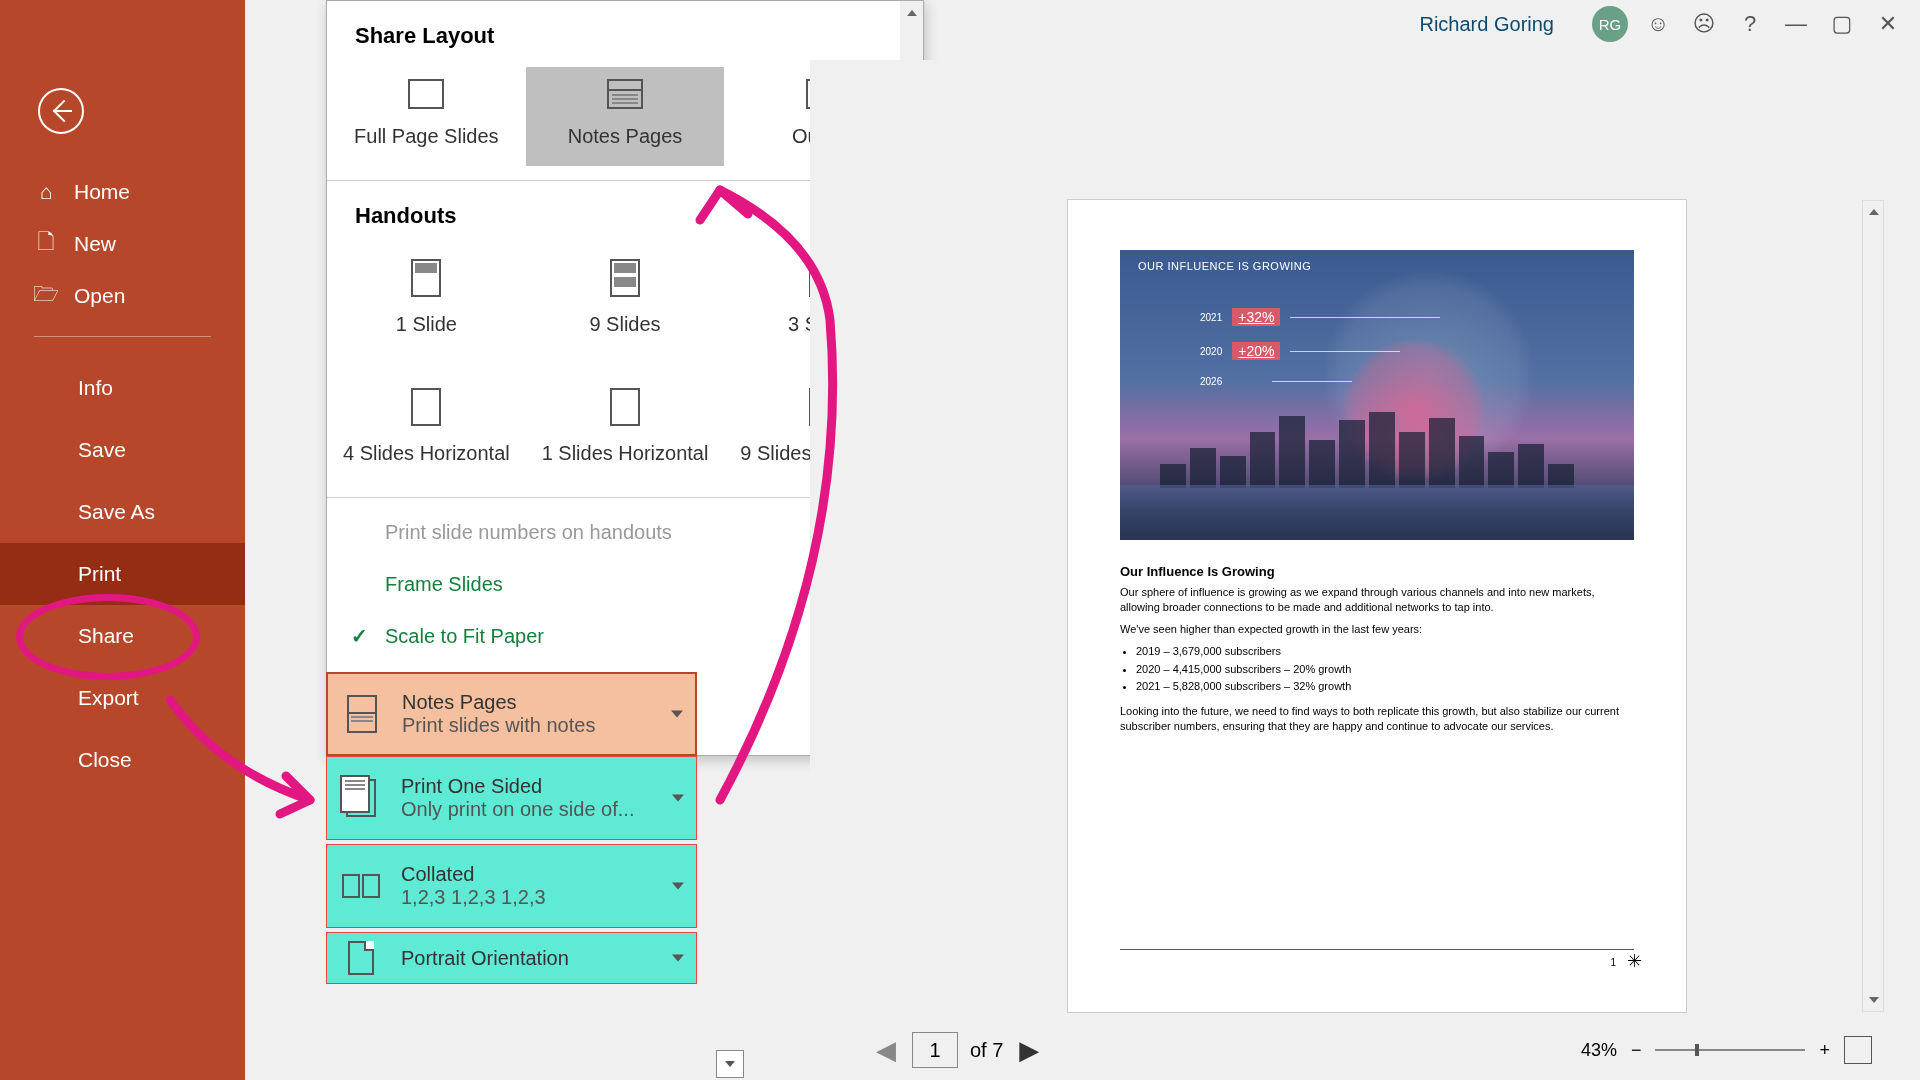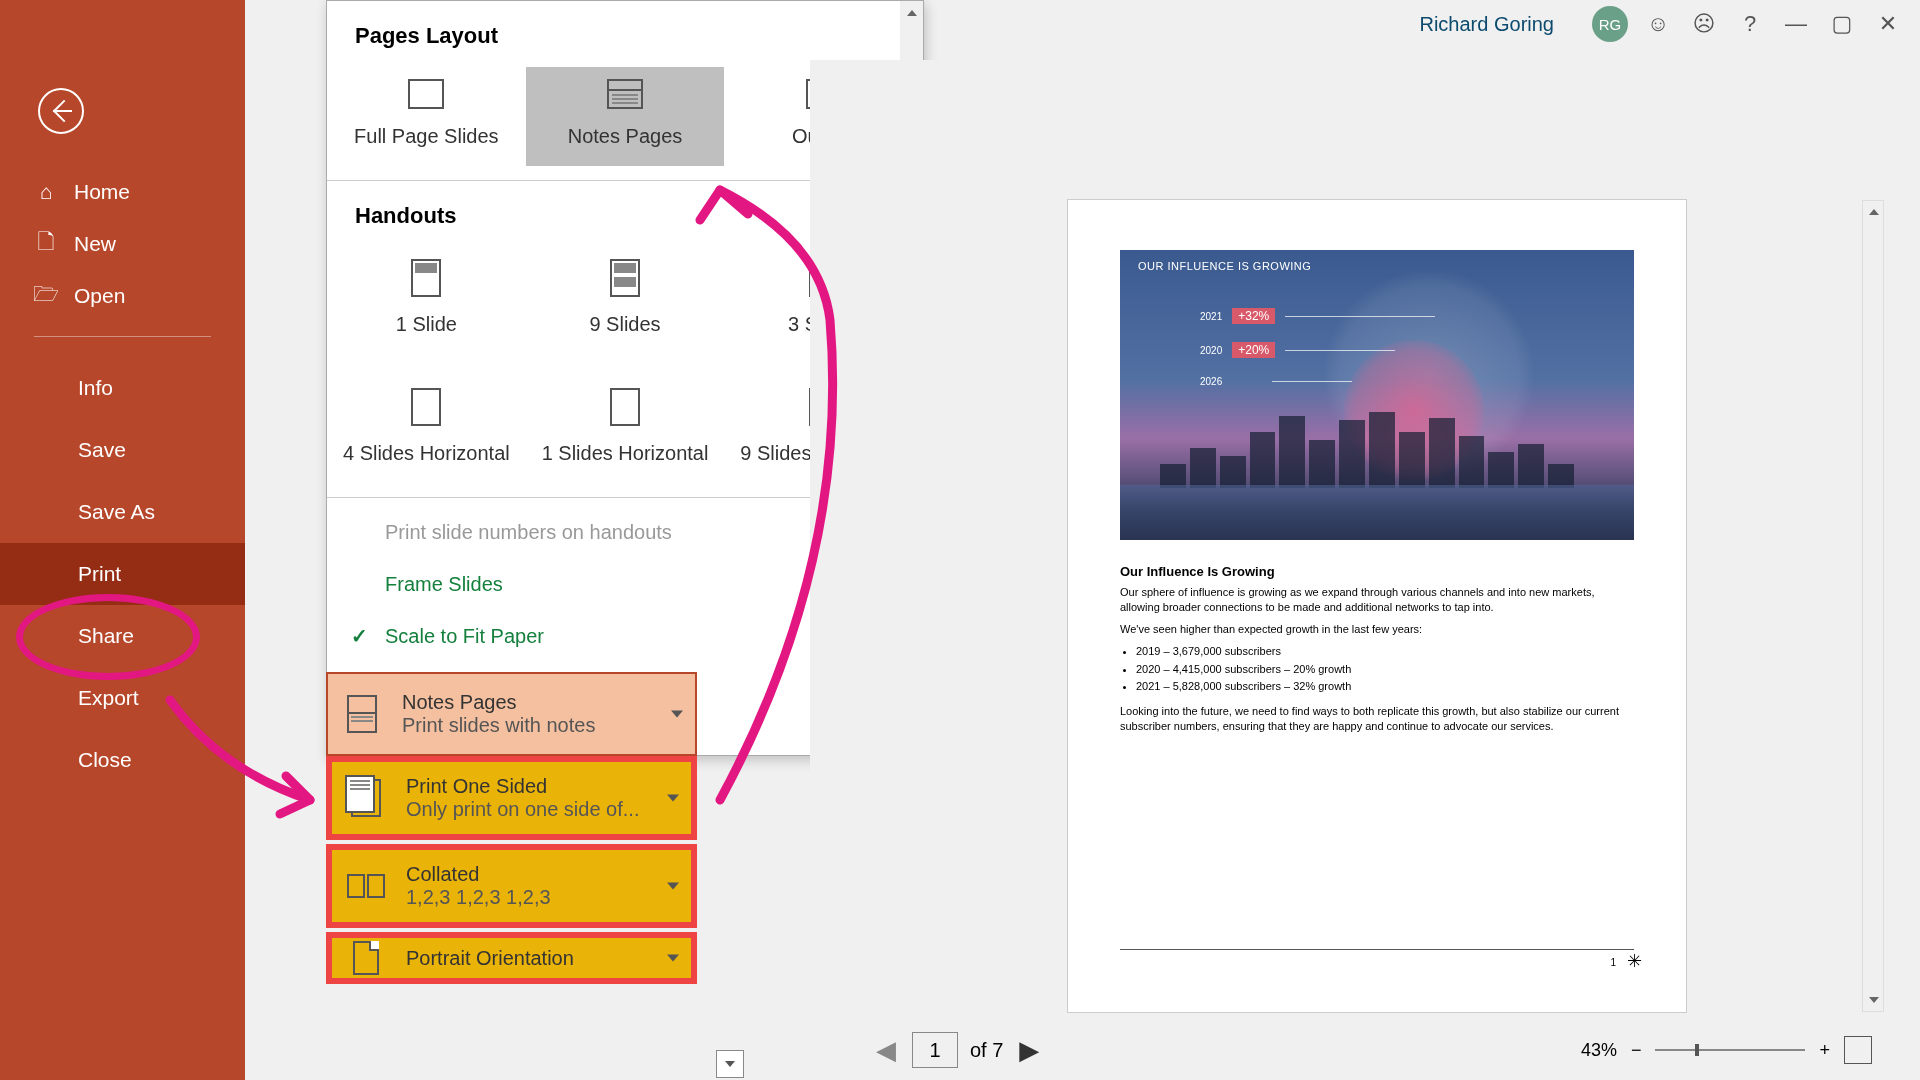--- a/index.html
+++ b/index.html
@@ -16,21 +16,21 @@
 .back-circle::after { content: ''; position: absolute; width: 18px; height: 2.5px; background: #fff; left: 14px; }
 .nav-top { margin-top: 86px; padding: 0 34px; }
 .nav-item { display: flex; align-items: center; gap: 16px; height: 52px; font-size: 21px; cursor: pointer; }
 .nav-item .icon { width: 24px; height: 24px; display: inline-flex; align-items: center; justify-content: center; }
 .nav-divider { border-top: 1px solid rgba(255,255,255,0.4); margin: 14px 34px 20px; }
 .nav-bottom { padding: 0 34px; }
 .nav-bottom .nav-item { height: 62px; padding-left: 44px; }
 .nav-bottom .nav-item.active { background: #952d15; margin: 0 -34px; padding-left: 78px; }
 
 .settings { position: absolute; left: 326px; top: 756px; width: 371px; display: flex; flex-direction: column; gap: 4px; }
-.setting-row { border: 6px solid #ef4444; background: #eab308; display: flex; align-items: center; height: 84px; padding: 0 12px; cursor: pointer; position: relative; }
+.setting-row { border: 1px solid #ef4444; background: #5eead4; display: flex; align-items: center; height: 84px; padding: 0 12px; cursor: pointer; position: relative; }
 .setting-row.selected { background: #f4c0a0; border-color: #b7472a; border-width: 2px; }
 .setting-row .dd { position: absolute; right: 12px; top: 50%; transform: translateY(-50%); }
 .setting-row .dd::before { content: ''; border-left: 6px solid transparent; border-right: 6px solid transparent; border-top: 7px solid #555; display: block; }
 .setting-row .sicon { width: 44px; height: 44px; margin-right: 18px; display: flex; align-items: center; justify-content: center; }
 .setting-row .texts { display: flex; flex-direction: column; }
 .setting-row .t1 { font-size: 20px; color: #333; }
 .setting-row .t2 { font-size: 20px; color: #555; }
 .settings .setting-row.selected { position: absolute; top: -84px; left: 0; right: 0; }
 
 .small-dd { position: absolute; left: 716px; top: 1050px; width: 28px; height: 28px; border: 1px solid #888; background: #fff; display: flex; align-items: center; justify-content: center; cursor: pointer; }
@@ -65,21 +65,21 @@
 .page { position: absolute; left: 258px; top: 140px; width: 618px; height: 812px; background: #fff; box-shadow: 0 0 0 1px #ccc; padding: 50px 52px; }
 .slide { width: 100%; height: 290px; background: linear-gradient(180deg, #3a5a8f 0%, #5370a3 45%, #9a6fa7 65%, #2d3a58 90%); position: relative; overflow: hidden; }
 .slide .title { position: absolute; top: 10px; left: 18px; color: #fff; font-size: 11px; letter-spacing: 0.5px; }
 .slide .ring { position: absolute; right: 90px; top: 10px; width: 230px; height: 230px; border-radius: 50%; background: radial-gradient(circle, rgba(255,255,255,0.18) 0%, rgba(255,255,255,0.08) 55%, transparent 65%); }
 .slide .ring2 { position: absolute; right: 150px; top: 90px; width: 140px; height: 140px; border-radius: 50%; background: radial-gradient(circle, rgba(232,95,140,0.7) 0%, rgba(232,95,140,0.3) 60%, transparent 75%); }
 .slide .skyline { position: absolute; bottom: 52px; left: 40px; right: 60px; height: 80px; display: flex; align-items: flex-end; gap: 4px; }
 .slide .skyline span { background: rgba(20,30,50,0.7); flex: 1; }
 .slide .water { position: absolute; bottom: 0; left: 0; right: 0; height: 55px; background: linear-gradient(180deg, rgba(80,100,150,0.6), rgba(40,50,80,0.8)); }
 .slide .row { position: absolute; left: 80px; display: flex; align-items: center; gap: 10px; color: #fff; font-size: 10px; }
 .slide .row .bar { height: 1px; background: rgba(255,255,255,0.7); }
-.slide .row .tag { background: #d85a6a; padding: 1px 6px; font-size: 12px; }
+.slide .row .tag { background: #d85a6a; padding: 1px 6px; font-size: 14px; text-decoration: underline; }
 .notes { margin-top: 24px; }
 .notes h2 { font-size: 13px; font-weight: bold; margin-bottom: 6px; }
 .notes p { font-size: 11px; line-height: 1.4; margin-bottom: 6px; }
 .notes ul { margin: 4px 0 8px 16px; }
 .notes li { font-size: 11px; line-height: 1.6; }
 .page .footline { position: absolute; bottom: 62px; left: 52px; right: 52px; border-top: 1px solid #555; }
 .page .pagenum { position: absolute; bottom: 44px; right: 70px; font-size: 10px; }
 .page .bee { position: absolute; bottom: 40px; right: 44px; font-size: 18px; }
 
 .pv-scroll { position: absolute; right: 0; top: 140px; width: 22px; height: 812px; background: #f0f0f0; border: 1px solid #ddd; }
@@ -158,21 +158,21 @@
         <span>Close</span>
       </div>
   </div>
 </div>
 
 <div class="dropdown-panel">
   <div class="dd-scroll">
     <div class="up"></div>
     <div class="dn"></div>
   </div>
-  <div class="dd-section-title">Pages Layout</div>
+  <div class="dd-section-title">Share Layout</div>
   <div class="dd-grid">
     <div class="dd-tile">
       <div class="glyph"></div>
       <div class="label">Full Page Slides</div>
     </div>
     <div class="dd-tile sel">
       <div class="glyph">
           <div class="halfup"></div>
           <div class="lines">
             <span></span>

